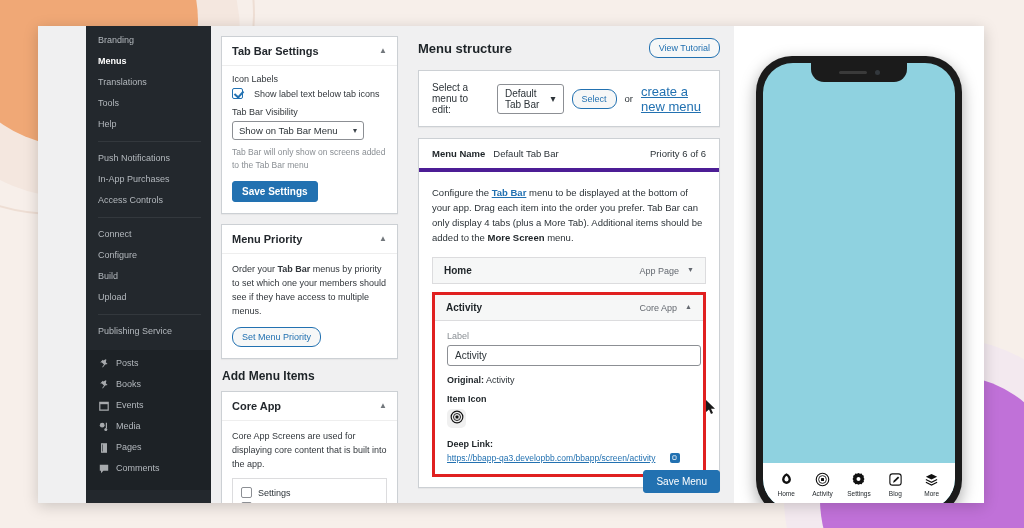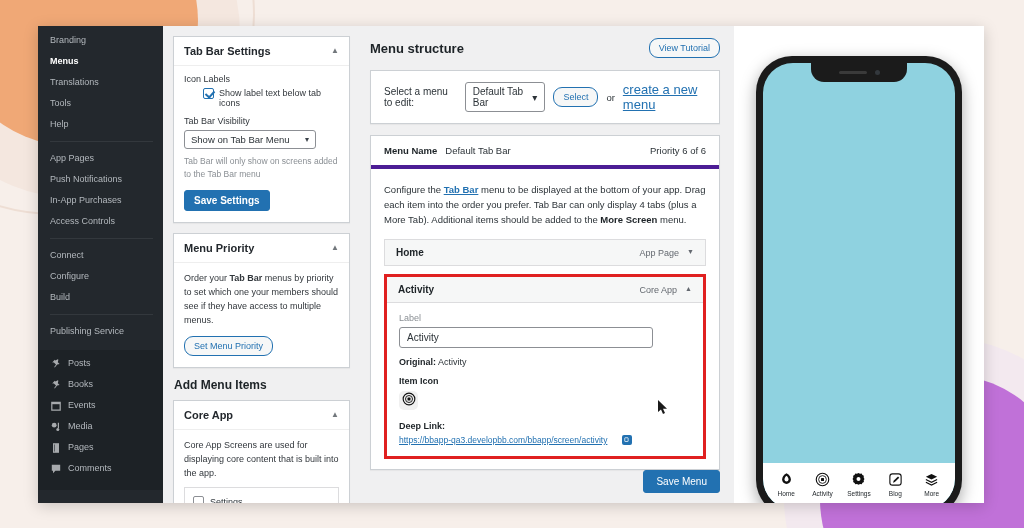--- a/index.html
+++ b/index.html
@@ -31,20 +31,21 @@
     position:absolute;left:-145px;top:-185px;width:400px;height:400px;border-radius:50%;
     border:2px solid #eeded4;
   }
   
   .shot{
     position:absolute;left:38px;top:26px;width:946px;height:477px;
     background:#f0f0f1;
     box-shadow:0 3px 14px rgba(0,0,0,.18);
     overflow:hidden;
     display:flex;
+    padding-left:48px;
   }
   
   .sidebar{
     width:125px;background:#23282d;flex:0 0 125px;padding-top:4px;color:#b3b8bd;
     font-size:9px;
   }
   .side-item{
     padding:4px 0 4px 12px;line-height:13px;white-space:nowrap;cursor:pointer;
     display:flex;align-items:center;gap:6px;
   }
@@ -64,21 +65,21 @@
     margin-bottom:10px;
   }
   .panel-head{
     display:flex;justify-content:space-between;align-items:center;
     padding:8px 10px;border-bottom:1px solid #eee;
     font-size:11px;font-weight:bold;color:#23282d;
   }
   .caret{color:#72777c;font-size:8px;line-height:1;}
   .panel-body{padding:8px 10px 11px 10px;font-size:9px;color:#32373c;}
   .fld-label{font-size:9px;color:#32373c;margin-bottom:4px;}
-  .cbrow{display:flex;gap:5px;margin-bottom:8px;margin-left:19px;}
+  .cbrow{display:flex;align-items:center;gap:11px;margin-bottom:8px;}
   .cbox{
     width:11px;height:11px;border:1px solid #7e8993;border-radius:2px;background:#fff;
     flex:0 0 11px;position:relative;
   }
   .cbox.checked{border-color:#2271b1;}
   .cbox.checked:after{
     content:"";position:absolute;left:3px;top:0px;width:4px;height:7px;
     border:solid #2271b1;border-width:0 2px 2px 0;transform:rotate(42deg);
   }
   .cbrow span{font-size:9px;color:#32373c;}
@@ -229,42 +230,42 @@
       <div class="side-item">
           <span>Tools</span>
         </div>
       <div class="side-item">
           <span>Help</span>
         </div>
     </div>
     <div class="side-sep"></div>
     <div>
       <div class="side-item">
-          <span>App Pages</span>
-        </div>
-      <div class="side-item">
           <span>Push Notifications</span>
         </div>
       <div class="side-item">
           <span>In-App Purchases</span>
         </div>
       <div class="side-item">
           <span>Access Controls</span>
         </div>
     </div>
     <div class="side-sep"></div>
     <div>
       <div class="side-item">
           <span>Connect</span>
         </div>
       <div class="side-item">
           <span>Configure</span>
         </div>
       <div class="side-item">
           <span>Build</span>
+        </div>
+      <div class="side-item">
+          <span>Upload</span>
         </div>
     </div>
     <div class="side-sep"></div>
     <div class="side-item">
         <span>Publishing Service</span>
       </div>
 
     <div class="side-group-dark" style="margin-top:8px;">
       <div class="side-item">
         <span class="side-ico">

